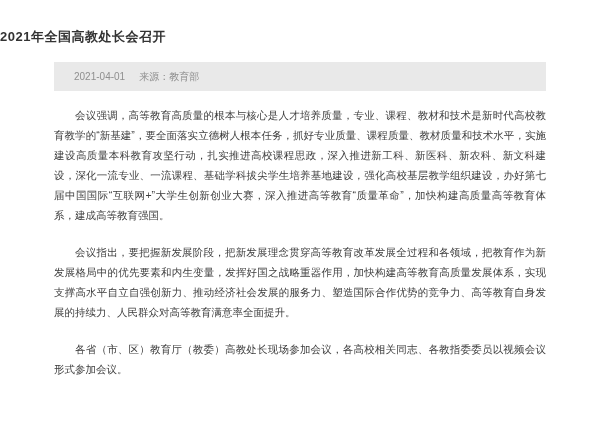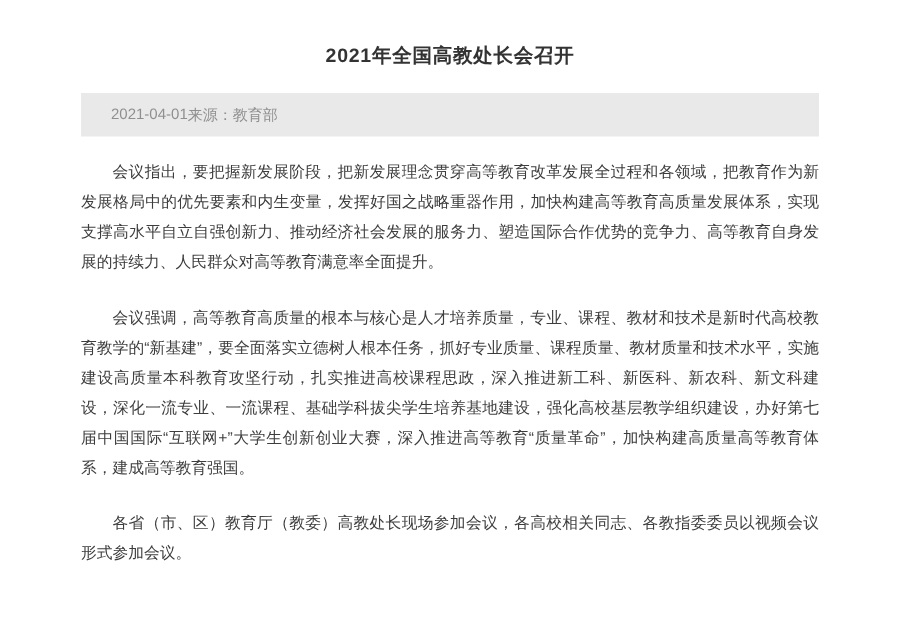--- a/index.html
+++ b/index.html
@@ -9,37 +9,36 @@
     font-family: "Liberation Sans", "DejaVu Sans", sans-serif;
     overflow: hidden;
   }
   .page {
     position: relative;
     width: 600px; height: 422px;
     background: #ffffff;
   }
   .article-title {
     margin-top: 28px;
-    text-align: center;
     font-size: 13px;
     font-weight: bold;
     color: #333333;
     letter-spacing: 0.5px;
   }
   .meta-bar {
     margin: 16px 54px 0 54px;
     height: 29px;
     background: #e9e9e9;
     display: flex;
     align-items: center;
     padding-left: 20px;
     font-size: 10px;
     color: #8f8f8f;
   }
-  .meta-bar .meta-date { margin-right: 0; }
+  .meta-bar .meta-date { margin-right: 14px; }
   .article-body {
     margin: 14px 54px 0 54px;
     color: #3d3d3d;
   }
   .article-body p {
     font-size: 10.5px;
     line-height: 20px;
     text-indent: 2em;
     text-align: justify;
     margin: 0 0 17px 0;
@@ -52,18 +51,18 @@
 
   <h1 class="article-title">2021年全国高教处长会召开</h1>
 
   <div class="meta-bar">
     <span class="meta-date">2021-04-01</span>
     <span class="meta-source-label">来源：</span>
     <span class="meta-source">教育部</span>
   </div>
 
   <div class="article-body">
+    <p>会议强调，高等教育高质量的根本与核心是人才培养质量，专业、课程、教材和技术是新时代高校教育教学的“新基建”，要全面落实立德树人根本任务，抓好专业质量、课程质量、教材质量和技术水平，实施建设高质量本科教育攻坚行动，扎实推进高校课程思政，深入推进新工科、新医科、新农科、新文科建设，深化一流专业、一流课程、基础学科拔尖学生培养基地建设，强化高校基层教学组织建设，办好第七届中国国际“互联网+”大学生创新创业大赛，深入推进高等教育“质量革命”，加快构建高质量高等教育体系，建成高等教育强国。</p>
     <p>会议指出，要把握新发展阶段，把新发展理念贯穿高等教育改革发展全过程和各领域，把教育作为新发展格局中的优先要素和内生变量，发挥好国之战略重器作用，加快构建高等教育高质量发展体系，实现支撑高水平自立自强创新力、推动经济社会发展的服务力、塑造国际合作优势的竞争力、高等教育自身发展的持续力、人民群众对高等教育满意率全面提升。</p>
-    <p>会议强调，高等教育高质量的根本与核心是人才培养质量，专业、课程、教材和技术是新时代高校教育教学的“新基建”，要全面落实立德树人根本任务，抓好专业质量、课程质量、教材质量和技术水平，实施建设高质量本科教育攻坚行动，扎实推进高校课程思政，深入推进新工科、新医科、新农科、新文科建设，深化一流专业、一流课程、基础学科拔尖学生培养基地建设，强化高校基层教学组织建设，办好第七届中国国际“互联网+”大学生创新创业大赛，深入推进高等教育“质量革命”，加快构建高质量高等教育体系，建成高等教育强国。</p>
     <p>各省（市、区）教育厅（教委）高教处长现场参加会议，各高校相关同志、各教指委委员以视频会议形式参加会议。</p>
   </div>
 
 </div>
 
 </body></html>

